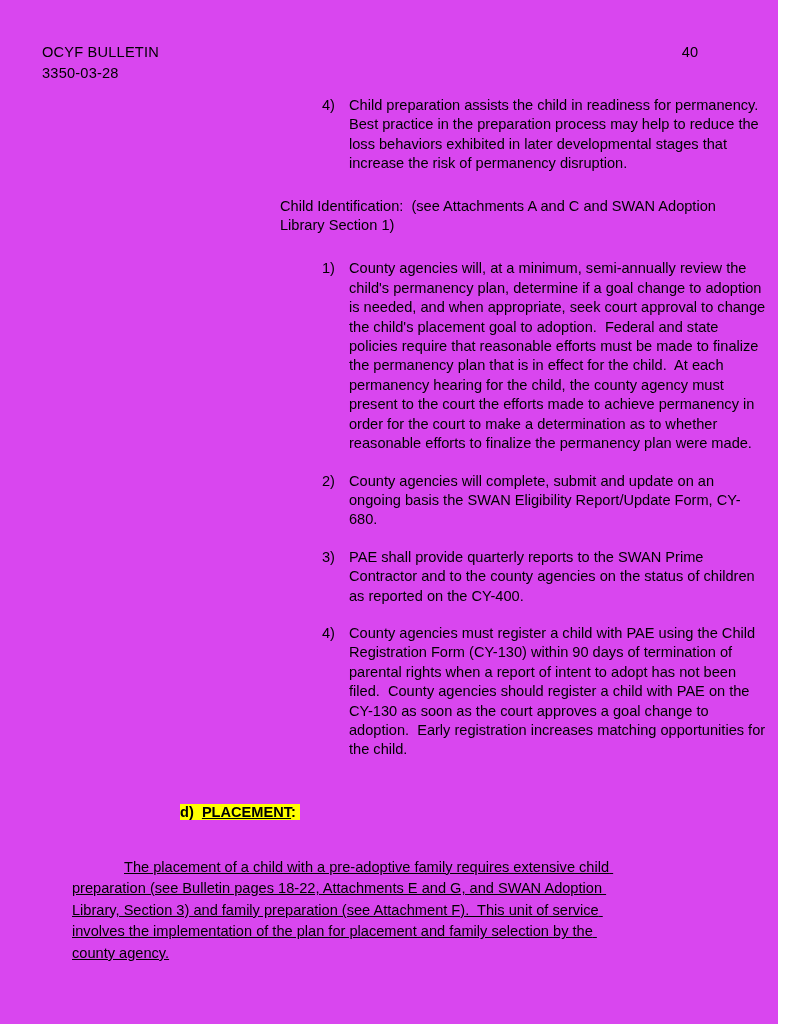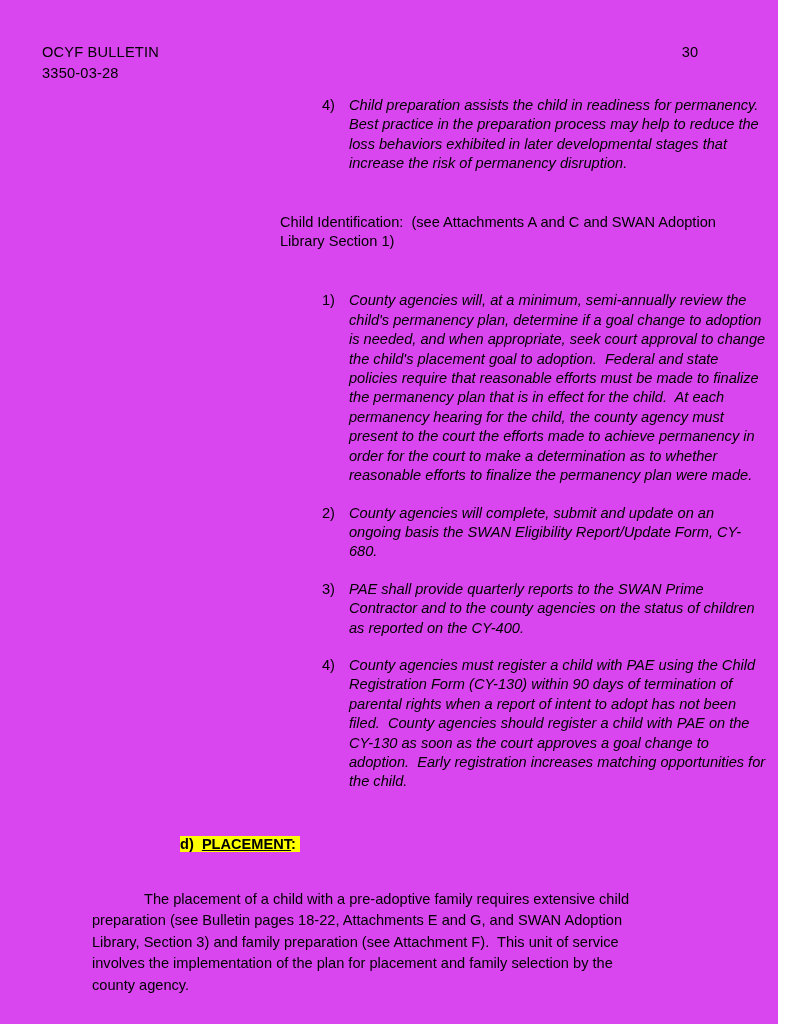--- a/index.html
+++ b/index.html
@@ -76,26 +76,25 @@
     left: 0;
     top: 0;
     width: 22px;
     text-align: left;
     font-size: 14.6px;
     line-height: 19.4px;
   }
   .num-text {
     display: block;
     white-space: pre-wrap;
-    font-style: italic;
   }
 
   
   .sub-para {
-    margin: 16px;
+    margin: 0;
     margin-left: 280px;
     width: 462px;
     font-size: 14.6px;
     line-height: 19.4px;
     white-space: pre-wrap;
   }
 
   .gap-a { height: 23px; }
   .gap-b { height: 24px; }
   .gap-c { height: 43px; }
@@ -112,40 +111,41 @@
     background-color: #FFFF00;
     font-weight: bold;
     white-space: pre;
   }
   .hl-underline {
     text-decoration: underline;
   }
 
   
   .closing-para {
-    margin-left: 92px;
+    margin-left: 72px;
     width: 562px;
     font-size: 14.6px;
     line-height: 21.5px;
     text-indent: 52px;
     text-align: left;
     white-space: pre-wrap;
+    text-decoration: underline;
   }
 </style>
 </head>
 <body>
 
 <div class="page">
 
   <div class="page-header">
     <div class="header-left">
       <div>OCYF BULLETIN</div>
       <div>3350-03-28</div>
     </div>
-    <div class="page-number">30</div>
+    <div class="page-number">40</div>
   </div>
 
   <div class="body-content">
 
     <ul class="num-list">
       <li class="num-item">
         <span class="num-marker">4)</span>
         <span class="num-text">Child preparation assists the child in readiness for permanency.   Best practice in the preparation process may help to reduce the loss behaviors exhibited in later developmental stages that increase the risk of permanency disruption.</span>
       </li>
     </ul>

